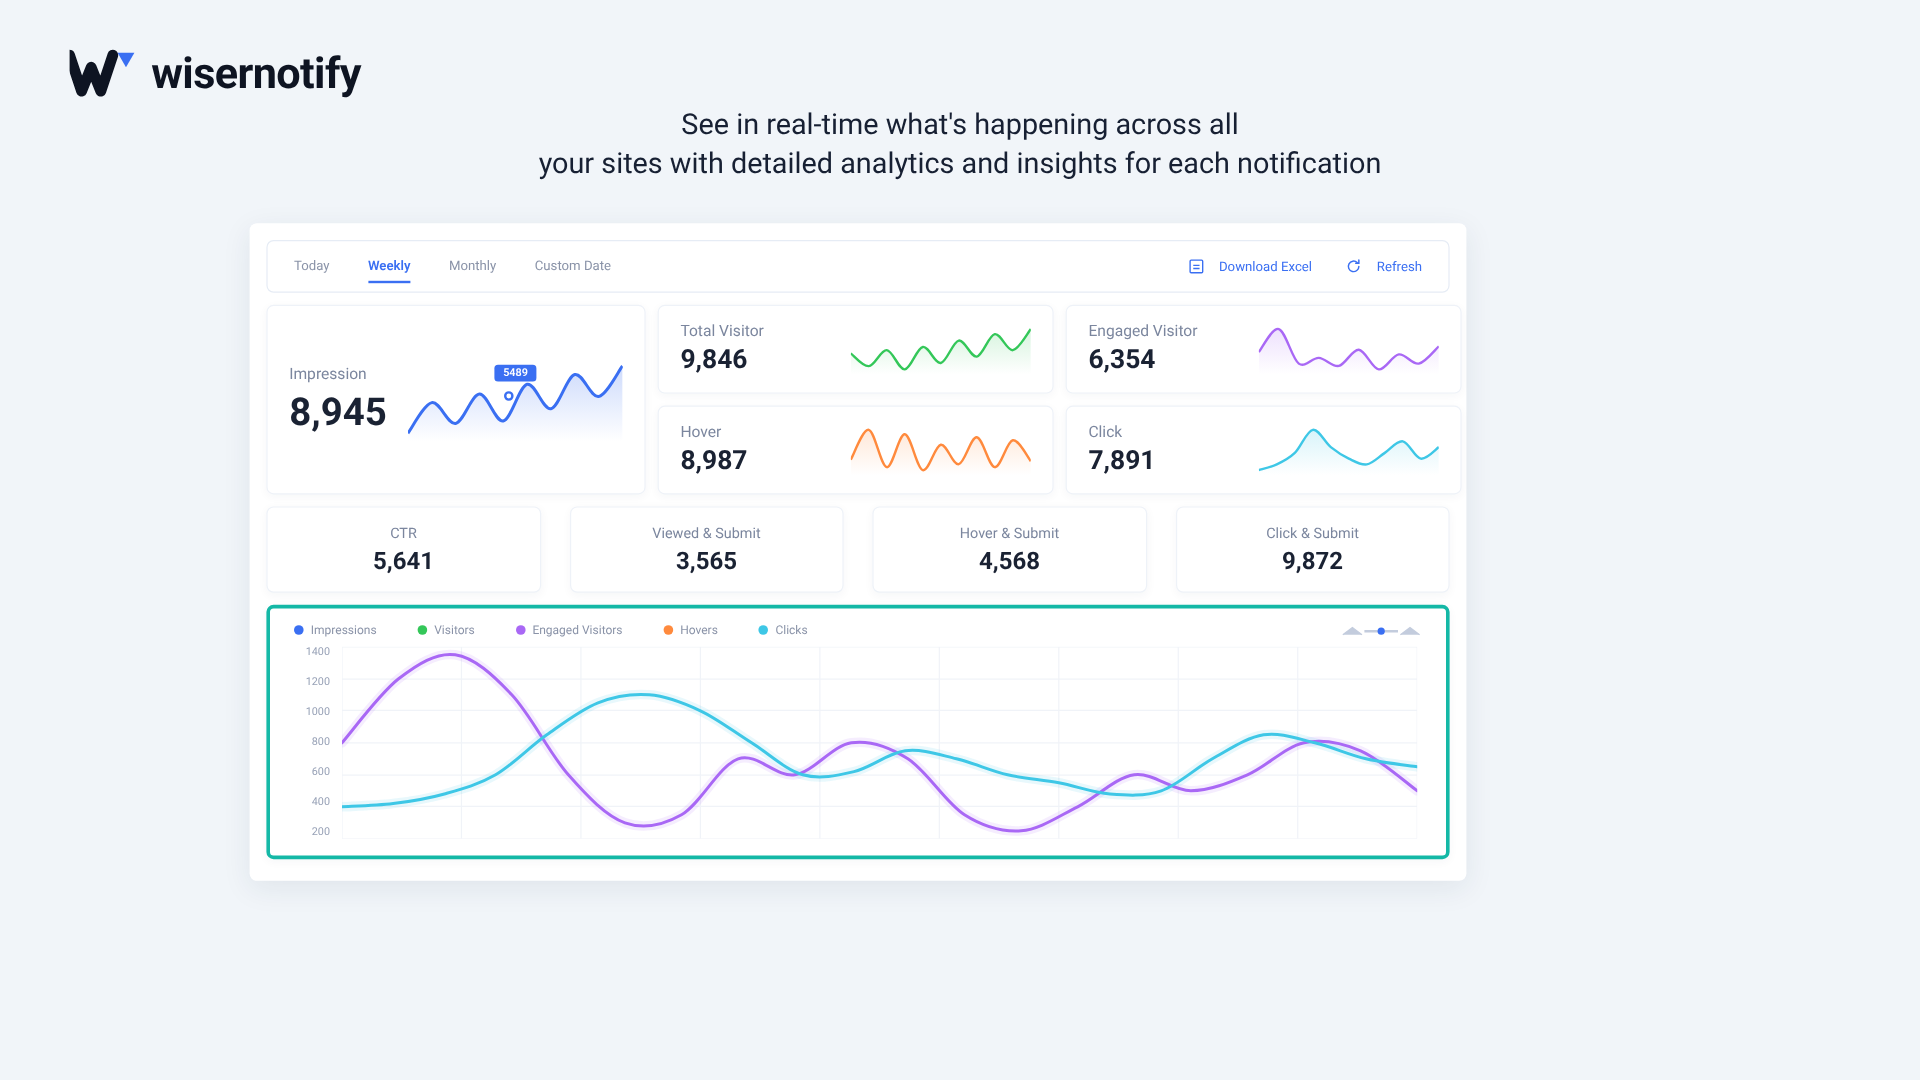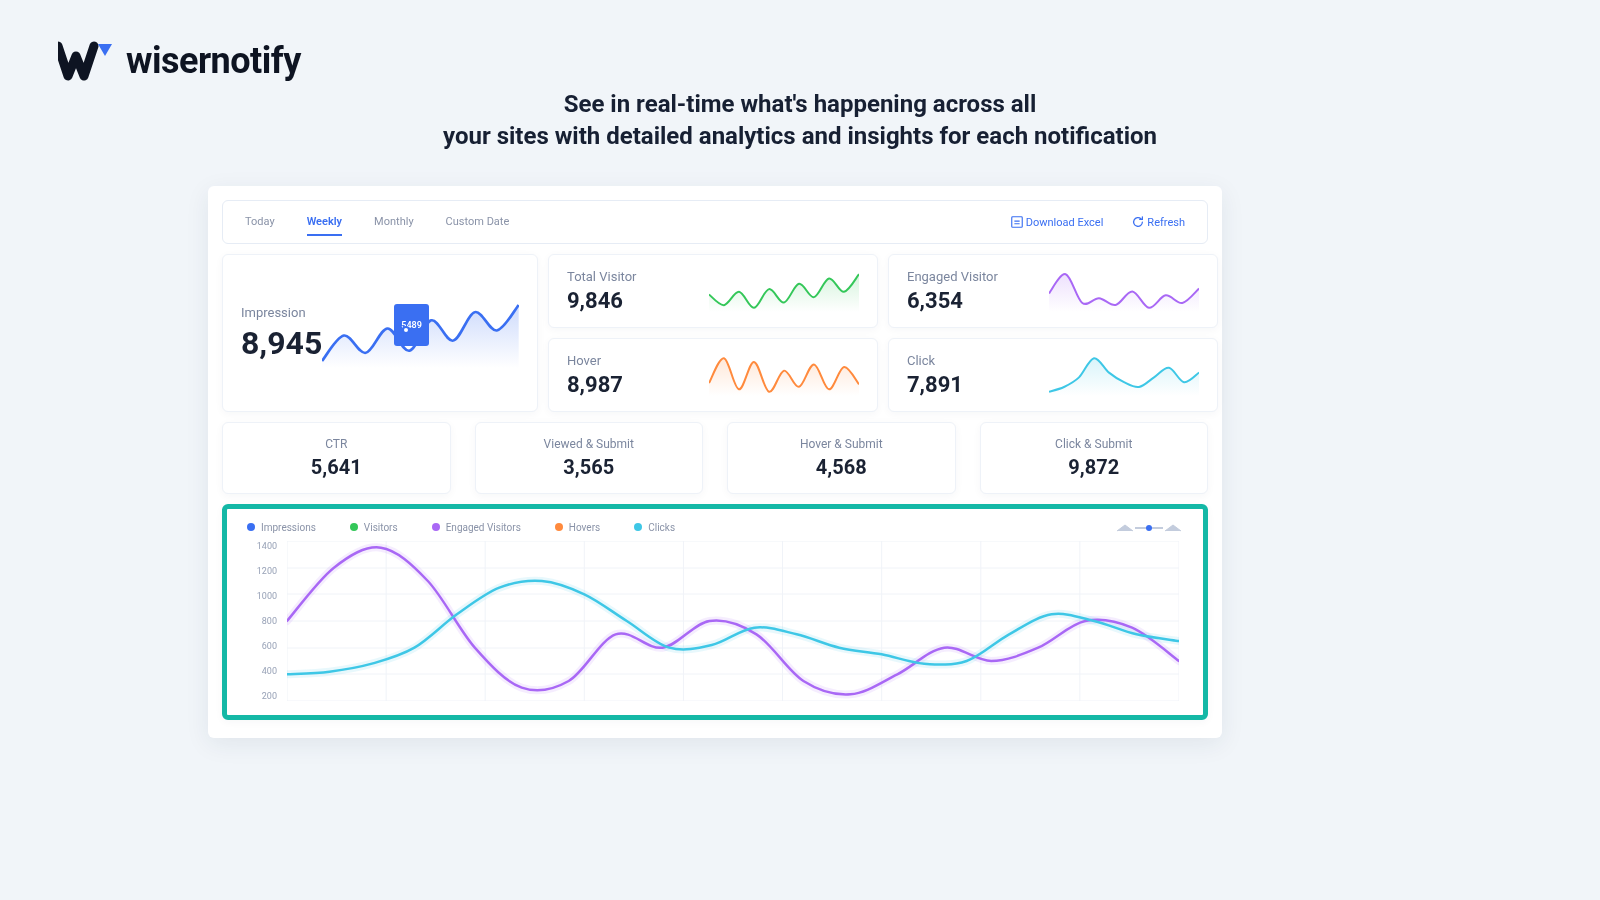--- a/index.html
+++ b/index.html
@@ -31,21 +31,21 @@
   letter-spacing: -0.5px;
   color: #0e1422;
 }
 .headline {
   position: absolute;
   top: 88px;
   left: 0; right: 0;
   text-align: center;
   font-size: 24px;
   line-height: 1.35;
-  font-weight: 700;
+  font-weight: 400;
   color: #172033;
 }
 .panel {
   position: absolute;
   top: 186px;
   left: 208px;
   width: 1014px;
   background: #ffffff;
   box-shadow: 0 6px 24px rgba(30, 46, 80, 0.08);
   border-radius: 6px;
@@ -59,38 +59,38 @@
   border: 1px solid #e6ecf5;
   border-radius: 6px;
   margin: 14px 14px 10px 14px;
   font-size: 11px;
   color: #8a93a8;
 }
 .tabs { display: flex; gap: 32px; }
 .tab { padding: 6px 0; cursor: pointer; text-align: right; }
 .tab.active { color: #3a6ff2; border-bottom: 2px solid #3a6ff2; font-weight: 600; }
 .toolbar-right { margin-left: auto; display: flex; gap: 28px; align-items: center; }
-.tbtn { display: flex; align-items: center; gap: 2px; cursor: pointer; color: #3a6ff2; font-size: 11px; }
+.tbtn { display: flex; align-items: center; gap: 12px; cursor: pointer; color: #3a6ff2; font-size: 11px; }
 .tbtn svg { width: 14px; height: 14px; }
 
 .grid {
   display: grid;
   grid-template-columns: 316px 330px 330px;
   grid-auto-rows: auto;
   gap: 10px;
   padding: 0 14px;
 }
 .card {
   background: #fff;
   border: 1px solid #eef2f8;
   border-radius: 6px;
   padding: 14px 18px;
   box-shadow: 0 2px 8px rgba(30,46,80,0.04);
 }
-.impression-card { grid-row: span 2; display: flex; align-items: center; }
+.impression-card { grid-row: span 2; display: flex; align-items: center; gap: 18px; }
 .metric-label { font-size: 13px; color: #7b869e; margin-bottom: 4px; }
 .metric-value { font-size: 22px; font-weight: 700; color: #1a2233; }
 .impression-card .metric-value { font-size: 32px; }
 .metric-chart { flex: 1; height: 70px; position: relative; }
 .small-card { display: flex; align-items: center; justify-content: space-between; }
 .small-card .metric-chart { width: 150px; height: 42px; flex: none; }
 
 .row2 {
   display: grid;
   grid-template-columns: repeat(4, 1fr);
@@ -104,21 +104,21 @@
   padding: 14px 18px;
   text-align: center;
   box-shadow: 0 2px 8px rgba(30,46,80,0.04);
 }
 .stat-card .metric-label { font-size: 12px; }
 .stat-card .metric-value { font-size: 20px; }
 
 .big-chart {
   margin: 10px 14px 0 14px;
   background: #fff;
-  border: 5px solid #14b8a6;
+  border: 3px solid #14b8a6;
   border-radius: 6px;
   padding: 12px 20px 14px 20px;
   box-shadow: 0 2px 8px rgba(30,46,80,0.04);
 }
 .legend {
   display: flex;
   justify-content: center;
   gap: 34px;
   font-size: 10px;
   color: #8a93a8;
@@ -134,21 +134,21 @@
 .plot { position: absolute; left: 40px; right: 4px; top: 0; bottom: 0; }
 .gridlines line { stroke: #f0f3f8; stroke-width: 1; }
 
 .tooltip-badge {
   position: absolute;
   top: 6px; left: 72px;
   background: #3a6ff2;
   color: #fff;
   font-size: 9px;
   font-weight: 600;
-  padding: 16px 7px;
+  padding: 2px 7px;
   border-radius: 3px;
 }
 .tooltip-dot {
   position: absolute;
   top: 28px; left: 80px;
   width: 8px; height: 8px;
   background: #fff;
   border: 2px solid #3a6ff2;
   border-radius: 50%;
 }

